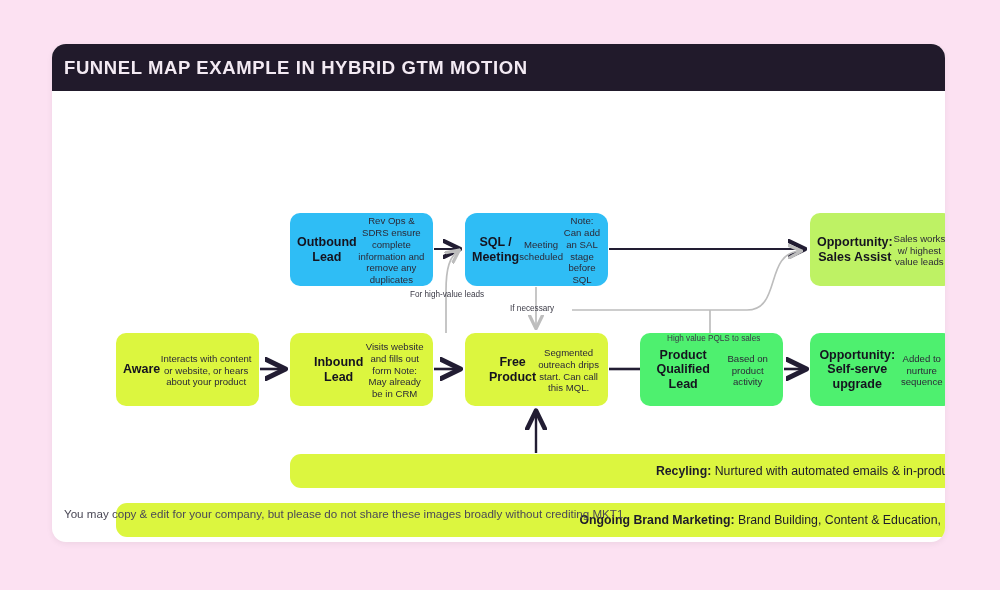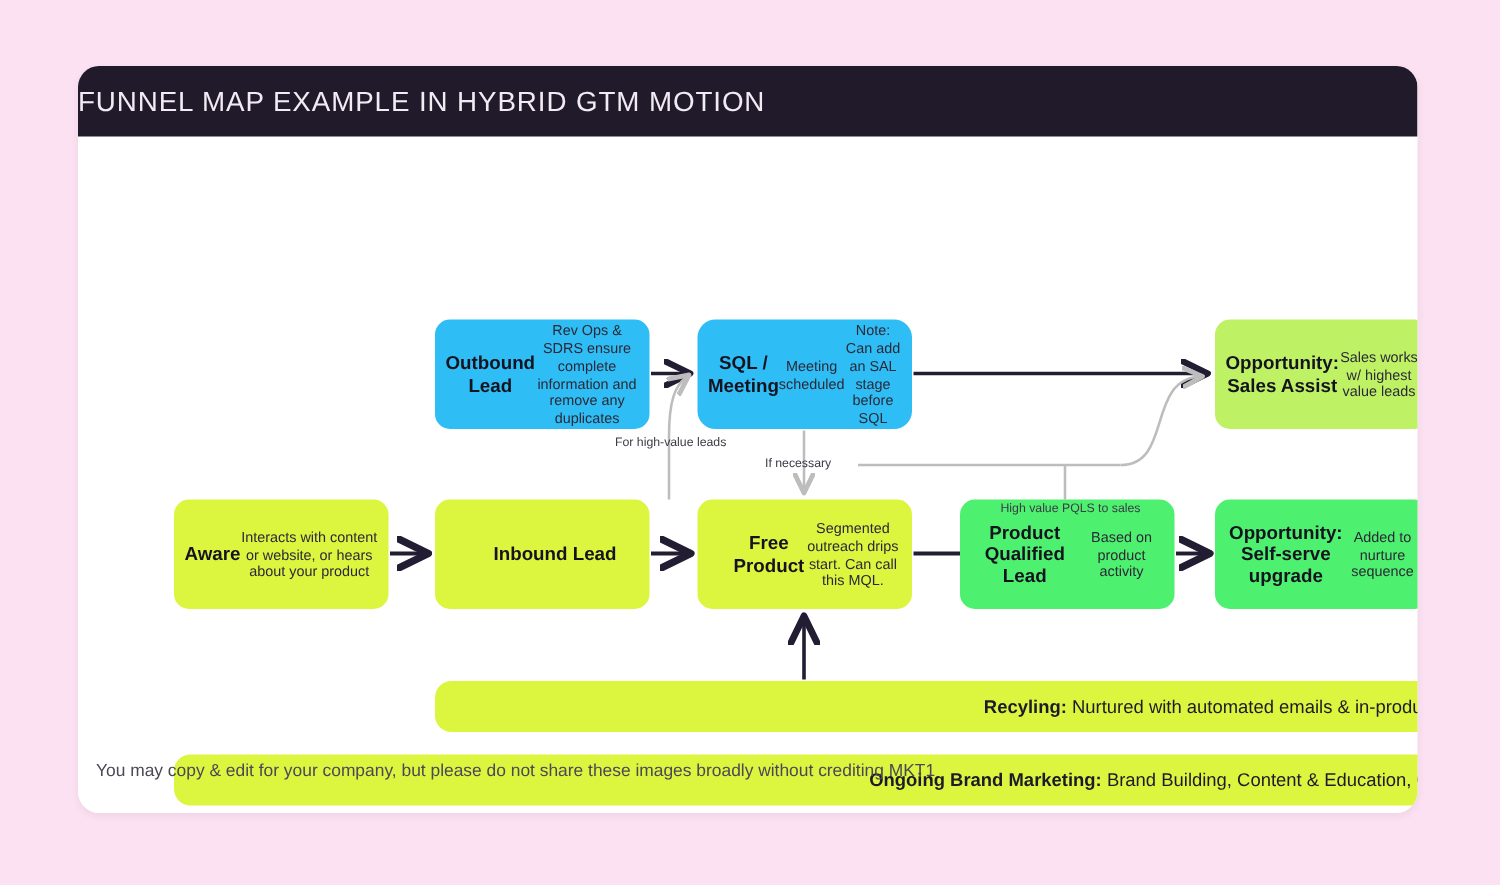--- a/index.html
+++ b/index.html
@@ -20,23 +20,23 @@
   }
   #header {
     position: absolute; left: 0; top: 0;
     width: 893px; height: 47px;
     background: #211a2b;
     display: flex; align-items: center;
   }
   #header .title {
     color: #f3eaf3;
     font-size: 18.5px;
-    font-weight: 400;
+    font-weight: 700;
     letter-spacing: 0.6px;
-    padding-left: 0;
+    padding-left: 12px;
   }
   #canvas {
     position: absolute; left: 0; top: 47px;
     width: 893px; height: 451px;
   }
   .node {
     position: absolute;
     border-radius: 10px;
     display: flex;
     flex-direction: row;
@@ -152,20 +152,21 @@
         <div class="node" style="left: 758px; top: 122px; width: 143px; height: 73px; background: #bef264;">
           <div class="nt">Opportunity: Sales Assist</div>
           <div class="nd">Sales works w/ highest value leads</div>
         </div>
         <div class="node" style="left: 64px; top: 242px; width: 143px; height: 73px; background: rgb(220, 246, 63);">
           <div class="nt">Aware</div>
           <div class="nd">Interacts with content or website, or hears about your product</div>
         </div>
         <div class="node" style="left: 238px; top: 242px; width: 143px; height: 73px; background: rgb(220, 246, 63); padding-left: 24px;">
           <div class="nt">Inbound Lead</div>
+          <div class="nd">Visits website and fills out form Note: May already be in CRM</div>
         </div>
         <div class="node" style="left: 413px; top: 242px; width: 143px; height: 73px; background: rgb(220, 246, 63); padding-left: 24px;">
           <div class="nt">Free Product</div>
           <div class="nd">Segmented outreach drips start. Can call this MQL.</div>
         </div>
         <div class="node" style="left: 588px; top: 242px; width: 143px; height: 73px; background: rgb(78, 240, 111);">
           <div class="nt">Product Qualified Lead</div>
           <div class="nd">Based on product activity</div>
         </div>
         <div class="node" style="left: 758px; top: 242px; width: 143px; height: 73px; background: rgb(78, 240, 111);">

